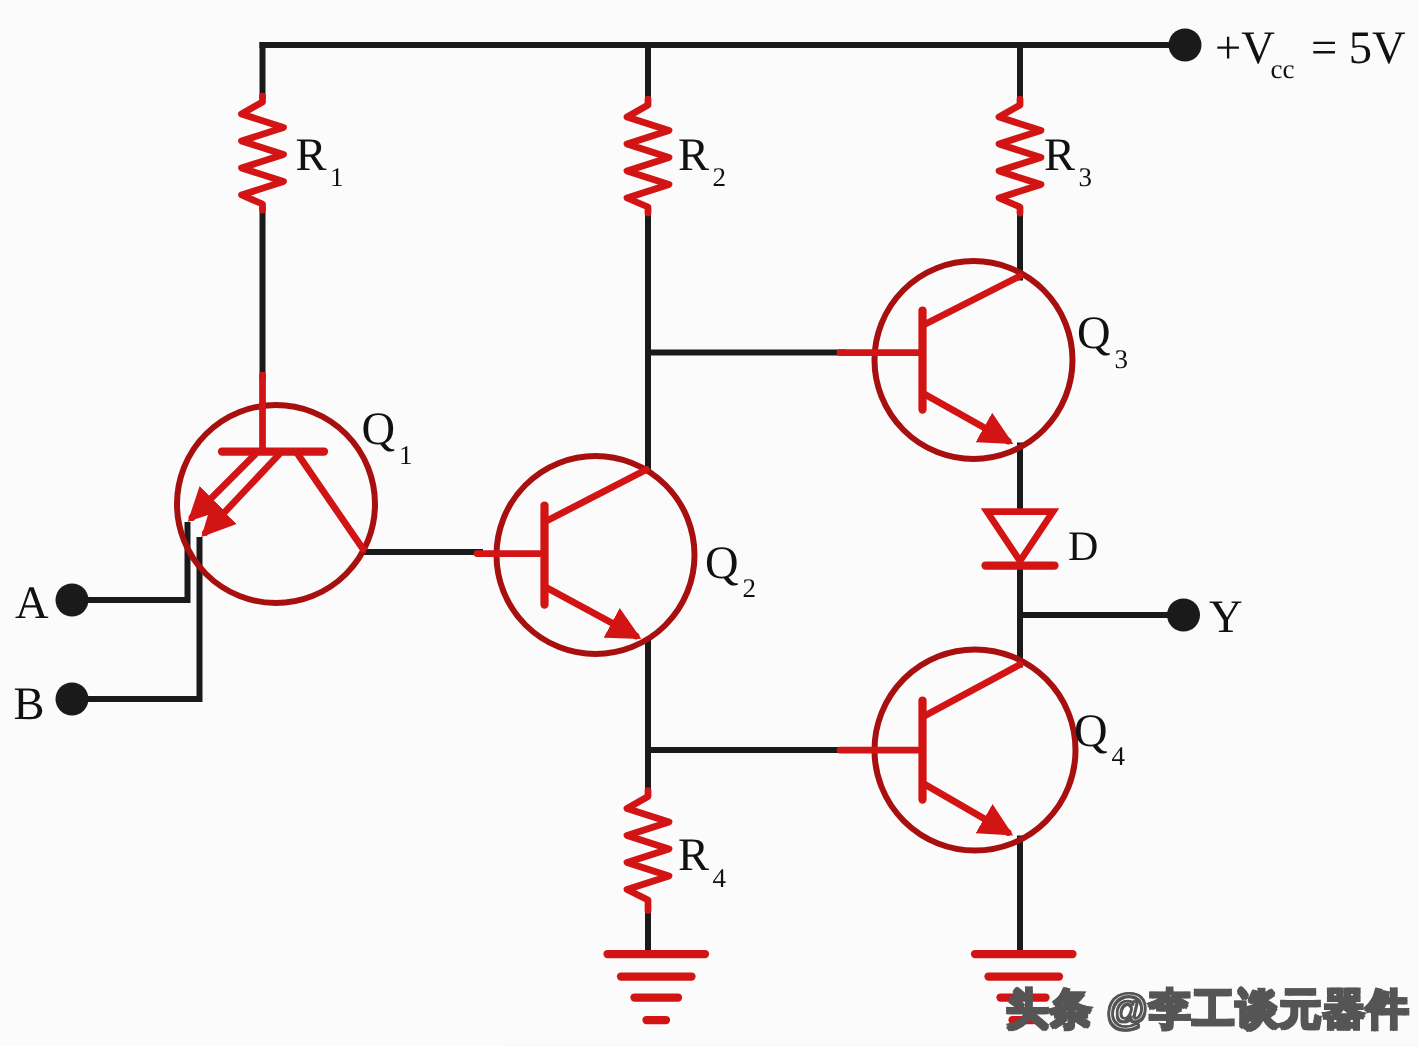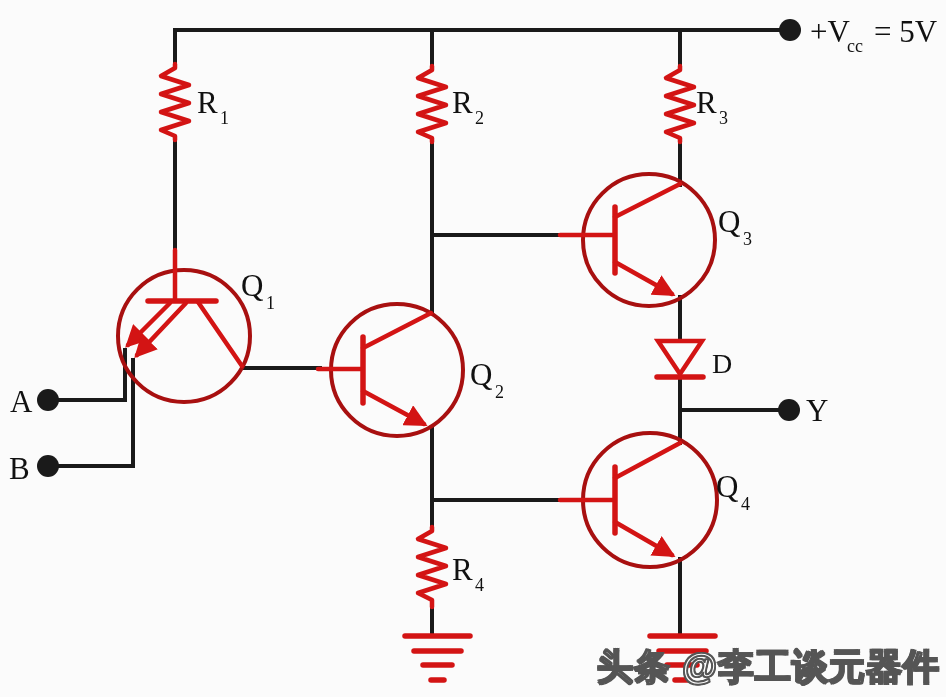--- a/index.html
+++ b/index.html
@@ -30,21 +30,21 @@
   .zigzag{stroke:var(--accent);stroke-width:4.5;fill:none;stroke-linejoin:round;stroke-linecap:round;}
   .gnd{stroke:var(--accent);stroke-width:5.5;fill:none;stroke-linecap:round;}
   .dot{fill:var(--wire);}
   .lbl{fill:#111;font-family:"Liberation Serif", serif;font-size:31px;}
   .lbl-sub{fill:#111;font-family:"Liberation Serif", serif;font-size:18px;}
   .watermark{
     position:absolute;
     right:6px;
     bottom:5px;
     font-family:"Liberation Sans", sans-serif;
-    font-size:36px;
+    font-size:28px;
     font-weight:bold;
     letter-spacing:1px;
     color:var(--watermark_fill);
     -webkit-text-stroke:1.6px var(--watermark_outline);
     text-shadow:
       -1px -1px 0 var(--watermark_outline),
        1px -1px 0 var(--watermark_outline),
       -1px  1px 0 var(--watermark_outline),
        1px  1px 0 var(--watermark_outline);
   }

